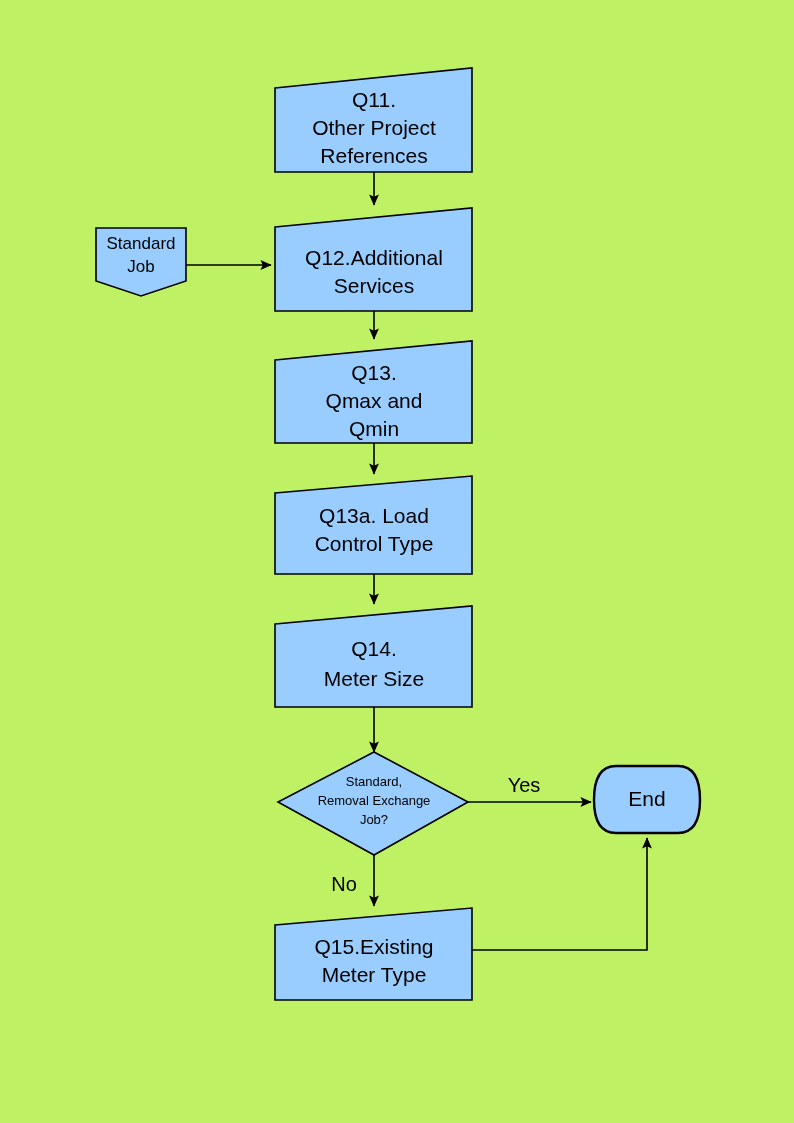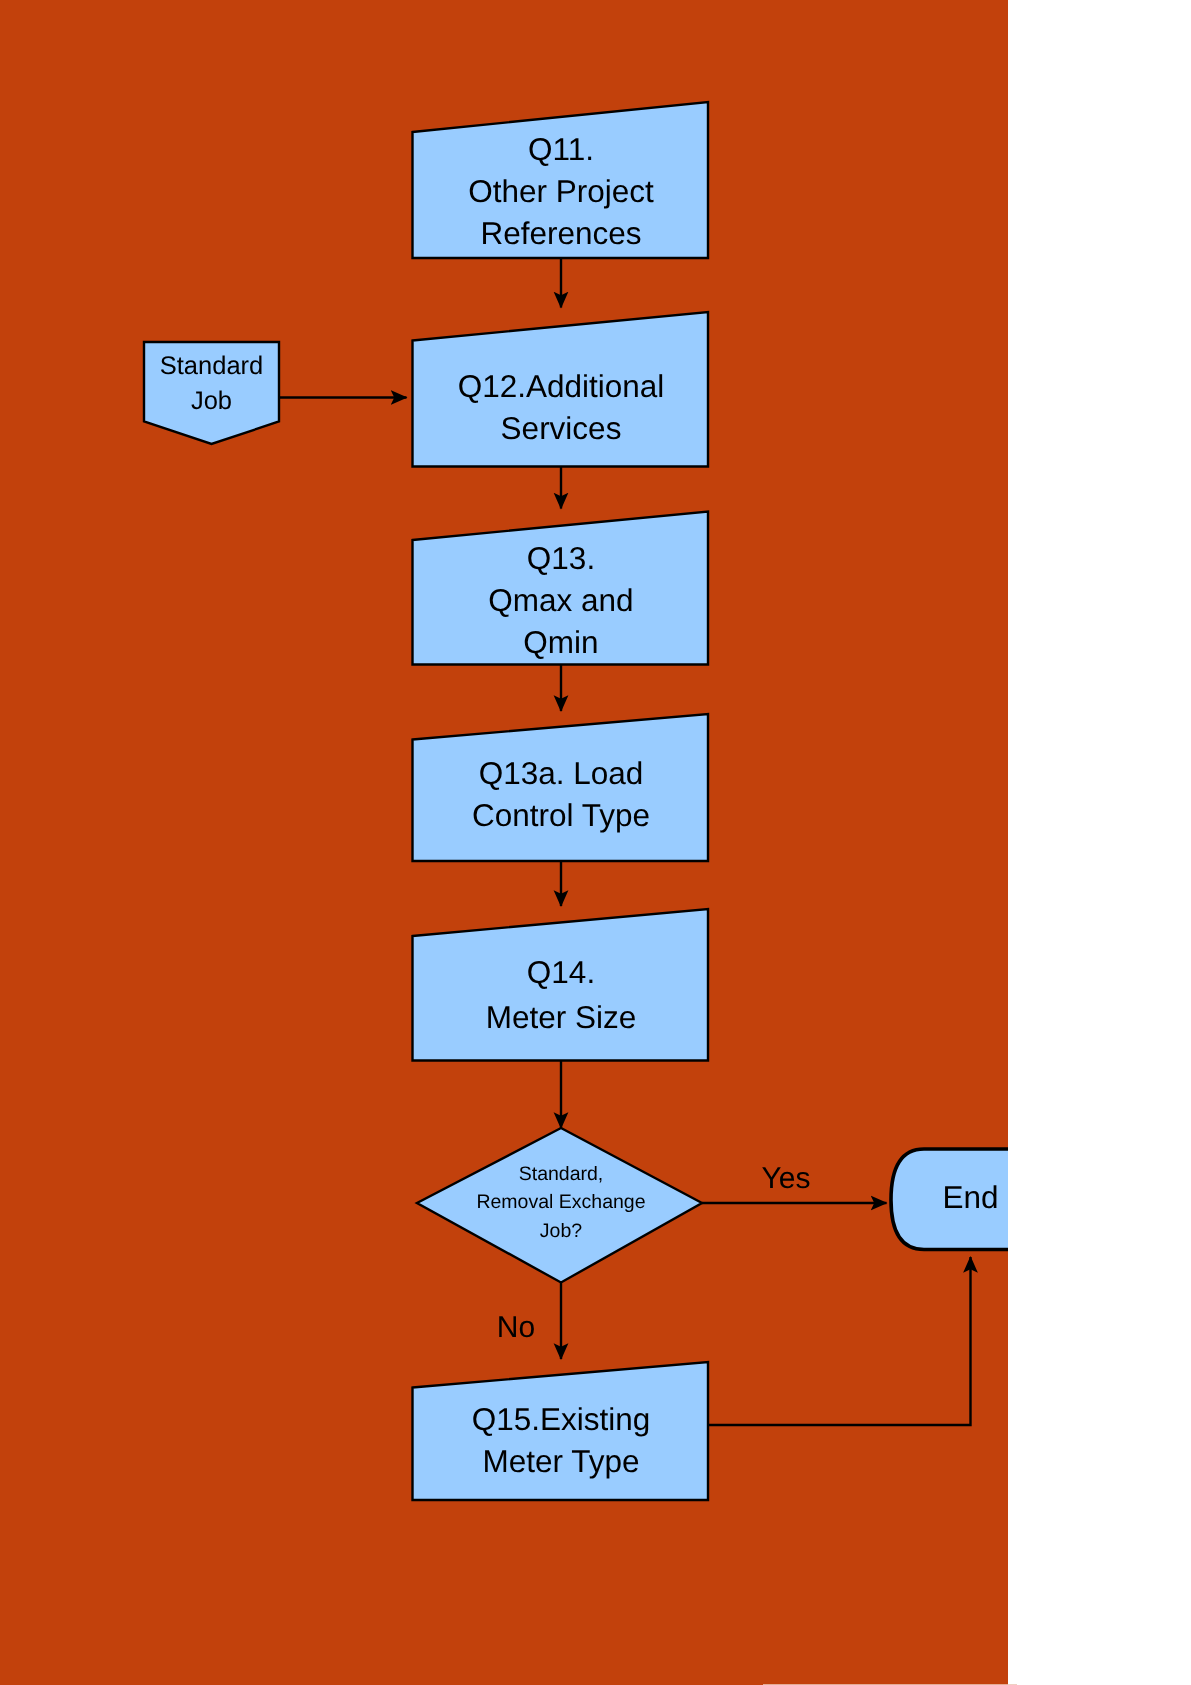--- a/index.html
+++ b/index.html
@@ -5,25 +5,24 @@
   html, body {
     margin: 0;
     padding: 0;
     background: #ffffff;
   }
   body {
     font-family: "Liberation Sans", sans-serif;
   }
   #canvas {
     position: relative;
-    width: 650px;
+    width: 794px;
     height: 1123px;
-    background: #c2410c;
+    background: #bef264;
     overflow: hidden;
-    padding-left: 22px;
   }
   #flow-svg {
     position: absolute;
     left: 0;
     top: 0;
     width: 794px;
     height: 1123px;
     display: block;
   }
   .shape-fill {

